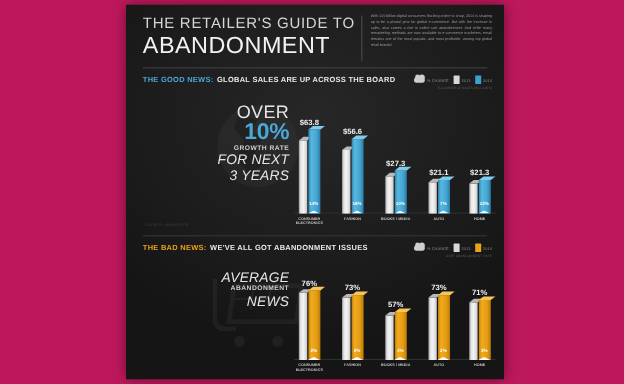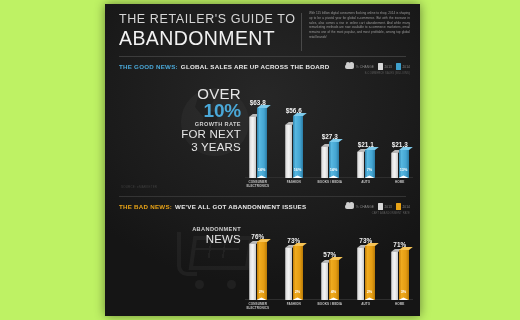--- a/index.html
+++ b/index.html
@@ -9,21 +9,21 @@
     height: 320px;
     background: #ffffff;
     overflow: hidden;
     font-family: "Liberation Sans", sans-serif;
   }
 
   #canvas {
     position: relative;
     width: 520px;
     height: 320px;
-    background: #bef264;
+    background: #be185d;
   }
 
   
   #panel {
     position: absolute;
     left: 105px;
     top: 4px;
     width: 315px;
     height: 312px;
     background: #1d1d1d;
@@ -220,20 +220,21 @@
     font-weight: bold;
     letter-spacing: 0.4px;
     line-height: 1.3;
   }
   .stat-l4 {
     color: #e6e6e6;
     font-size: 11.5px;
     font-weight: 300;
     letter-spacing: 0.2px;
     line-height: 1.08;
+    font-style: italic;
   }
 
   .cart {
     left: 54px; top: 4px;
     width: 74px; height: 62px;
   }
   .cart-basket {
     position: absolute;
     left: 16px; top: 6px;
     width: 52px; height: 26px;
@@ -530,20 +531,21 @@
 
       <div class="stat-block" style="top:222px;">
         <div class="cart">
           <div class="cart-basket"></div>
           <div class="cart-grid"></div>
           <div class="cart-handle"></div>
           <div class="cart-w1"></div>
           <div class="cart-w2"></div>
         </div>
         <div class="stat-text">
+          <div class="stat-l4">AVERAGE</div>
           <div class="stat-small">ABANDONMENT</div>
           <div class="stat-l4">NEWS</div>
         </div>
       </div>
 
       <div class="chart" style="top:216px; height:96px;">
         <div class="chart-baseline"></div>
 
         <div class="bar-group" style="left:4px; height:58px;">
           <div class="bar-value">76%</div>

